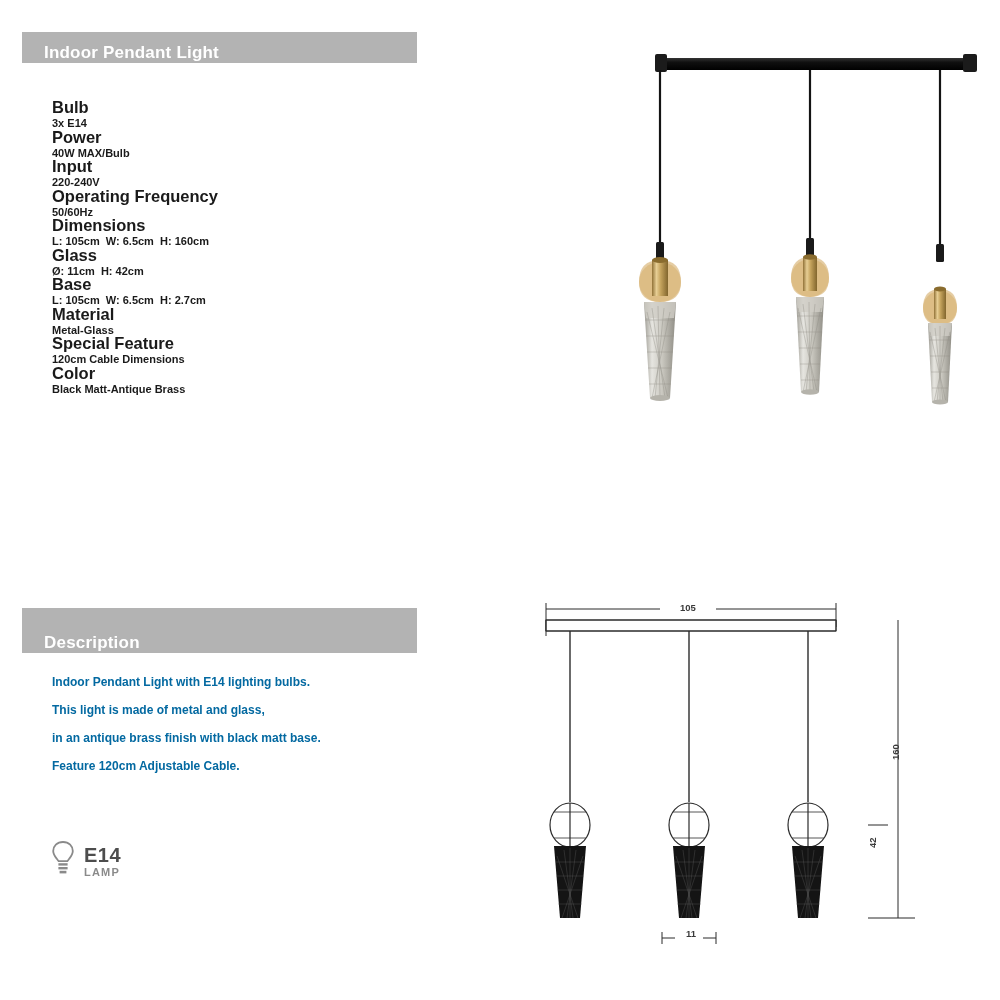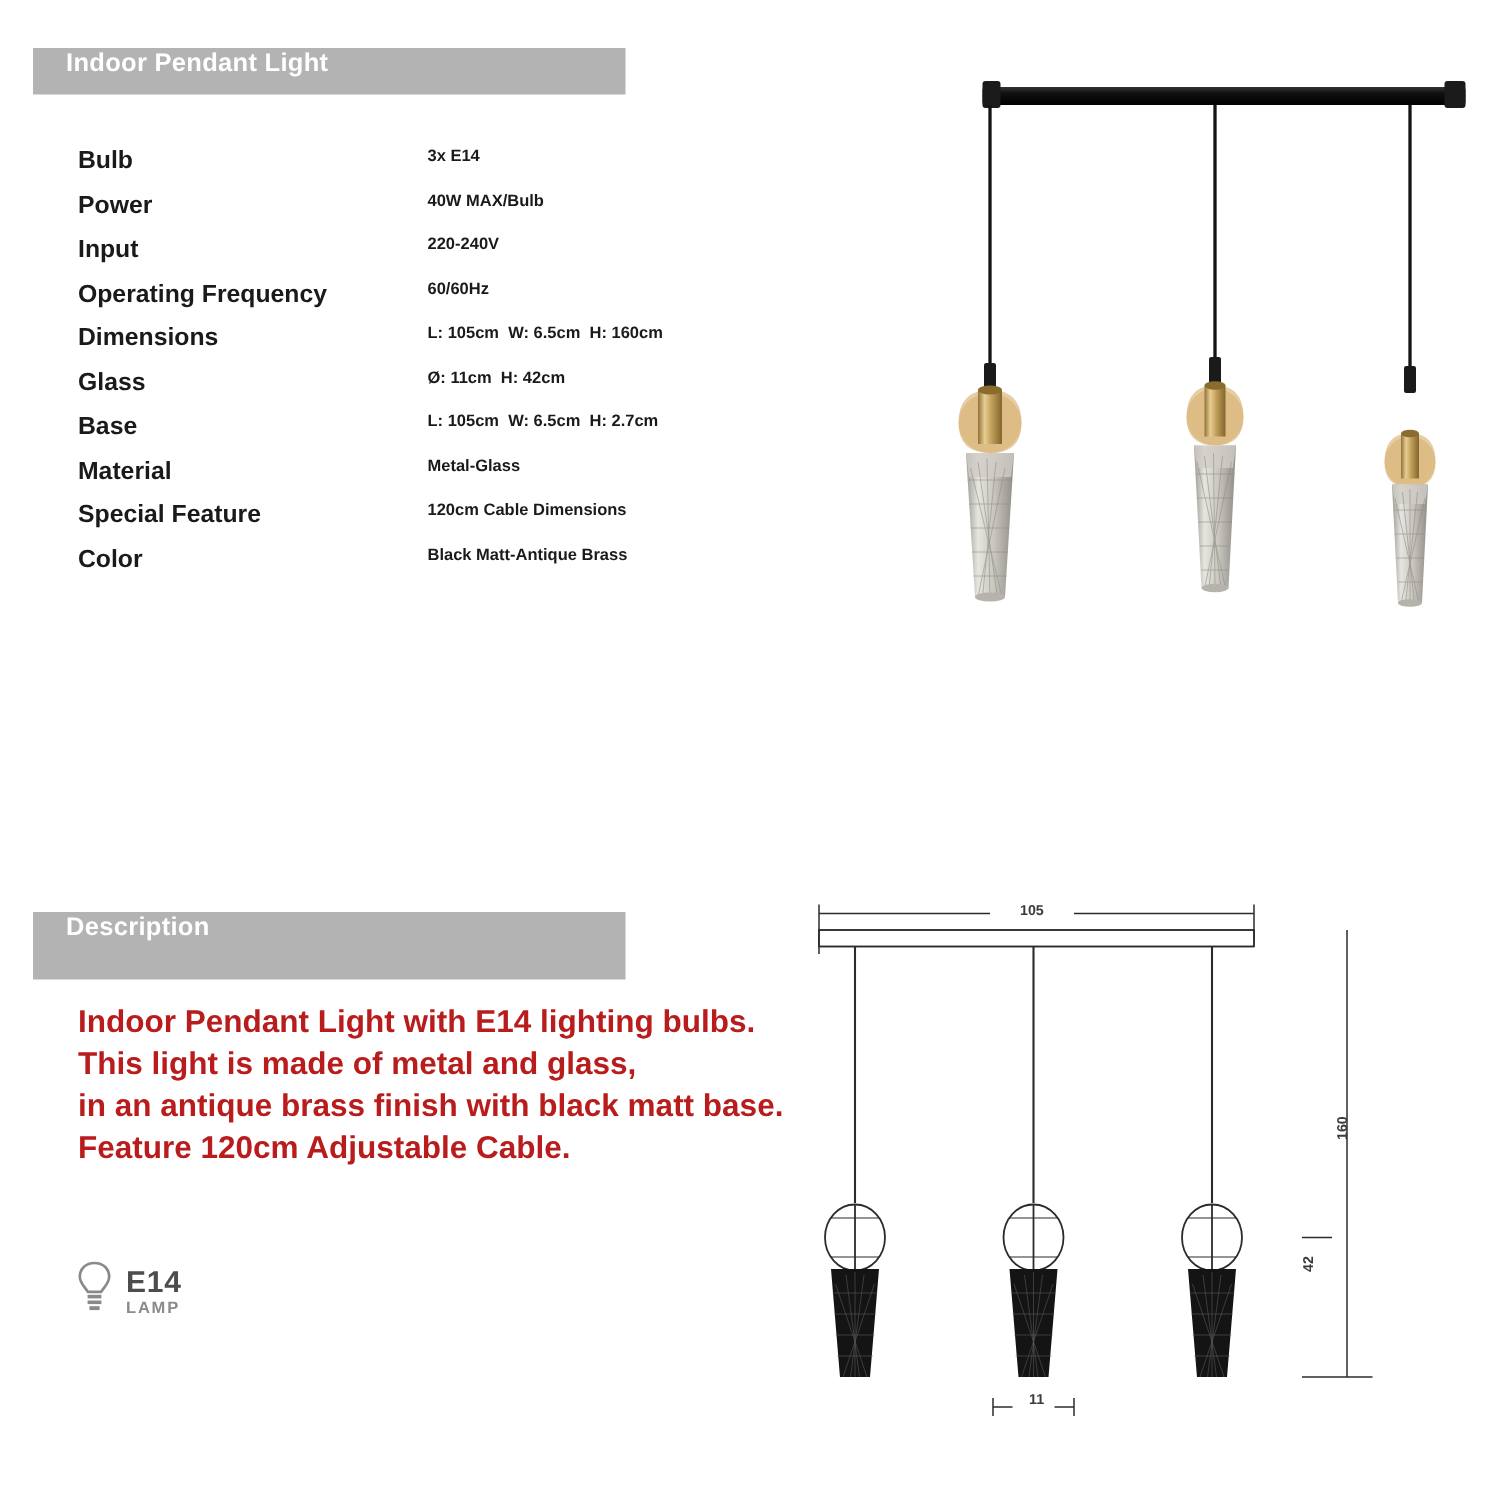--- a/index.html
+++ b/index.html
@@ -18,38 +18,39 @@
 
   
   .section-head {
     position: absolute;
     background: #b3b3b3;
     color: #ffffff;
     font-size: 17px;
     font-weight: bold;
     letter-spacing: .2px;
     display: flex;
-    align-items: flex-start;
+    align-items: flex-end;
     padding-left: 22px;
     box-sizing: border-box;
   }
   #spec-head { left: 22px; top: 32px; width: 395px; height: 31px; }
   #desc-head { left: 22px; top: 608px; width: 395px; height: 45px; }
 
   
   #spec-table {
     position: absolute;
     left: 52px;
     top: 98px;
     width: 560px;
   }
   #spec-table .row {
     display: flex;
     height: 29.5px;
     align-items: flex-start;
+    flex-direction: column;
   }
   #spec-table .k {
     width: 233px;
     font-size: 16.5px;
     font-weight: bold;
     color: #1a1a1a;
     white-space: nowrap;
   }
   #spec-table .v {
     font-size: 11px;
@@ -59,24 +60,24 @@
   }
 
   
   #desc-body {
     position: absolute;
     left: 52px;
     top: 668px;
     width: 470px;
   }
   #desc-body .line {
-    font-size: 21px;
+    font-size: 12px;
     font-weight: bold;
     line-height: 28px;
-    color: #b91c1c;
+    color: #0369a1;
     white-space: nowrap;
   }
 
   
   #e14-badge {
     position: absolute;
     left: 50px;
     top: 840px;
     display: flex;
     align-items: flex-end;
@@ -142,21 +143,21 @@
   <div class="row">
     <div class="k">Power</div>
     <div class="v">40W MAX/Bulb</div>
   </div>
   <div class="row">
     <div class="k">Input</div>
     <div class="v">220-240V</div>
   </div>
   <div class="row">
     <div class="k">Operating Frequency</div>
-    <div class="v">60/60Hz</div>
+    <div class="v">50/60Hz</div>
   </div>
   <div class="row">
     <div class="k">Dimensions</div>
     <div class="v">L: 105cm  W: 6.5cm  H: 160cm</div>
   </div>
   <div class="row">
     <div class="k">Glass</div>
     <div class="v">Ø: 11cm  H: 42cm</div>
   </div>
   <div class="row">

